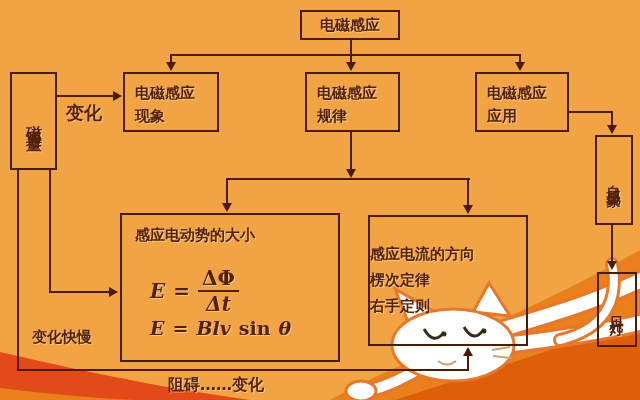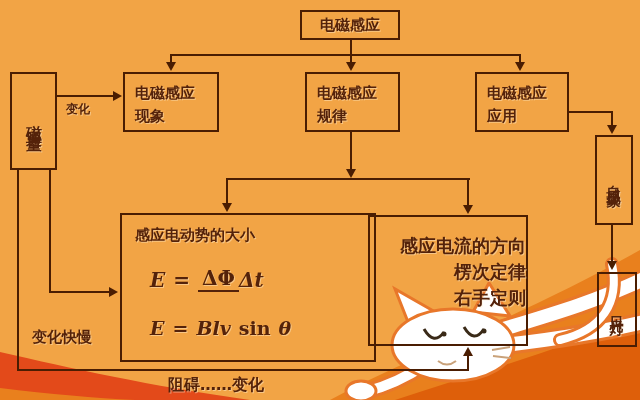--- a/index.html
+++ b/index.html
@@ -36,26 +36,26 @@
   }
   .bigbox-text{display:block; font-size:15px; line-height:22px;}
 
   .formula{
     display:flex; align-items:center; gap:8px;
     font-family:"DejaVu Serif","Liberation Serif",serif;
     color:#54220A; font-weight:bold;
     text-shadow:1px 1px 0 rgba(255,240,210,0.45);
   }
   .formula .ital{font-style:italic;}
-  .frac{display:inline-flex; flex-direction:row; align-items:center; line-height:1.1;}
+  .frac{display:inline-flex; flex-direction:column; align-items:center; line-height:1.1;}
   .frac .num{border-bottom:2px solid #54220A; padding:0 4px 1px;}
   .frac .den{padding-top:1px;}
   #emf-formula1{position:absolute; left:28px; top:52px; font-size:20px;}
   #emf-formula2{position:absolute; left:28px; top:102px; font-size:19px;}
-  #direction-lines{padding-top:16px; text-align:right; font-size:18px; line-height:26px;}
+  #direction-lines{padding-top:24px; text-align:left; font-size:15px; line-height:26px;}
   #direction-lines span{display:block;}
 </style>
 </head>
 <body>
 
 <div id="stage">
 
   <svg id="bg-art" width="640" height="400" viewBox="0 0 640 400">
     <g>
       <path d="M330,400 C420,352 520,318 640,250 L640,400 Z" fill="#E9801D"></path>
@@ -118,21 +118,21 @@
     </div>
 
     <div class="box vtext" style="left:595px;top:135px;width:38px;height:90px;font-size:14px;letter-spacing:3px;">
       <span>自感现象</span>
     </div>
 
     <div class="box vtext" style="left:597px;top:272px;width:40px;height:75px;font-size:14px;letter-spacing:3px;">
       <span>日光灯</span>
     </div>
 
-    <div class="box" style="left:120px;top:213px;width:256px;height:149px;padding:9px 0 0 13px;">
+    <div class="box" style="left:120px;top:213px;width:220px;height:149px;padding:9px 0 0 13px;">
       <span class="bigbox-text">感应电动势的大小</span>
       <div class="formula" id="emf-formula1">
         <span class="ital">E</span>
         <span>=</span>
         <span class="frac">
           <span class="num">ΔΦ</span>
           <span class="den ital">Δt</span>
         </span>
       </div>
       <div class="formula" id="emf-formula2">
@@ -145,21 +145,21 @@
     </div>
 
     <div class="box" style="left:368px;top:215px;width:160px;height:131px;">
       <div id="direction-lines">
         <span>感应电流的方向</span>
         <span>楞次定律</span>
         <span>右手定则</span>
       </div>
     </div>
 
-    <div class="edge-label" style="left:66px;top:101px;font-size:12px;">变化</div>
+    <div class="edge-label" style="left:66px;top:101px;font-size:18px;">变化</div>
     <div class="edge-label" style="left:32px;top:300px;font-size:15px;margin-top:28px;">变化快慢</div>
     <div class="edge-label" style="left:168px;top:375px;font-size:16px;text-align:center;">阻碍……变化</div>
 
     <div class="vline" style="left:350px;top:40px;height:14px;"></div>
     <div class="hline" style="left:171px;top:54px;width:350px;"></div>
     <div class="vline" style="left:170px;top:54px;height:9px;"></div>
     <div class="arr arr-down" style="left:166px;top:62px;"></div>
     <div class="vline" style="left:350px;top:54px;height:9px;"></div>
     <div class="arr arr-down" style="left:346px;top:62px;"></div>
     <div class="vline" style="left:519px;top:54px;height:9px;"></div>

